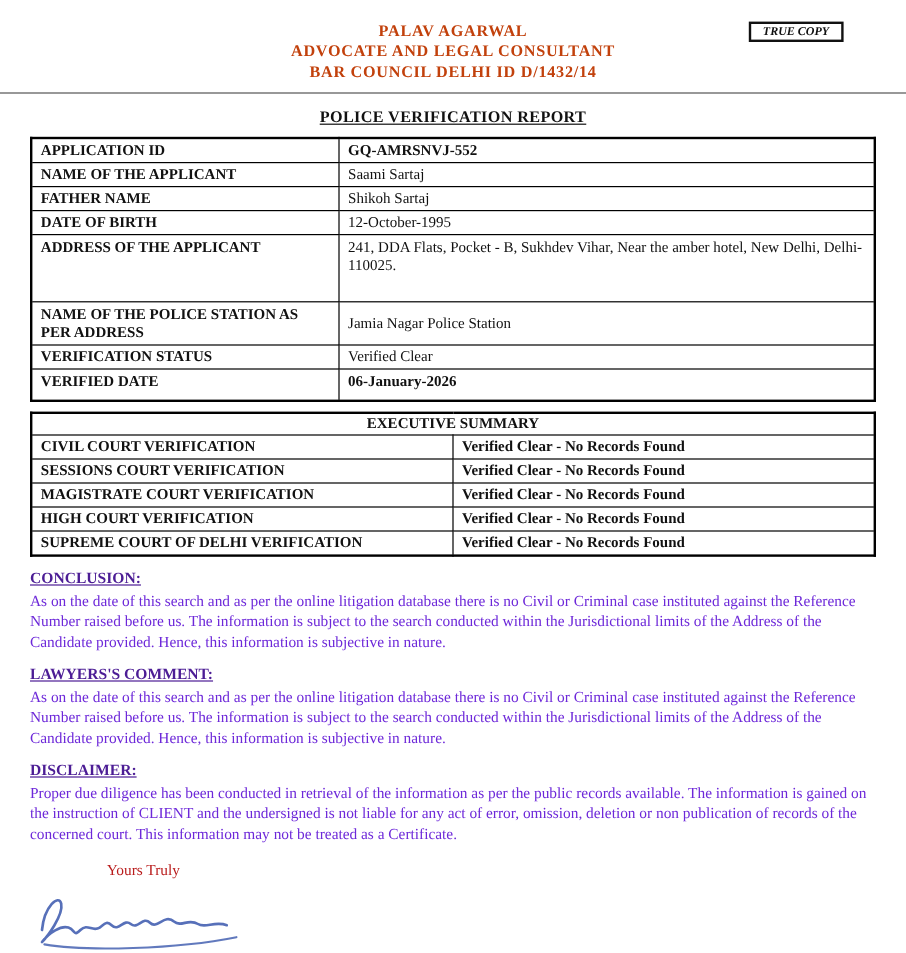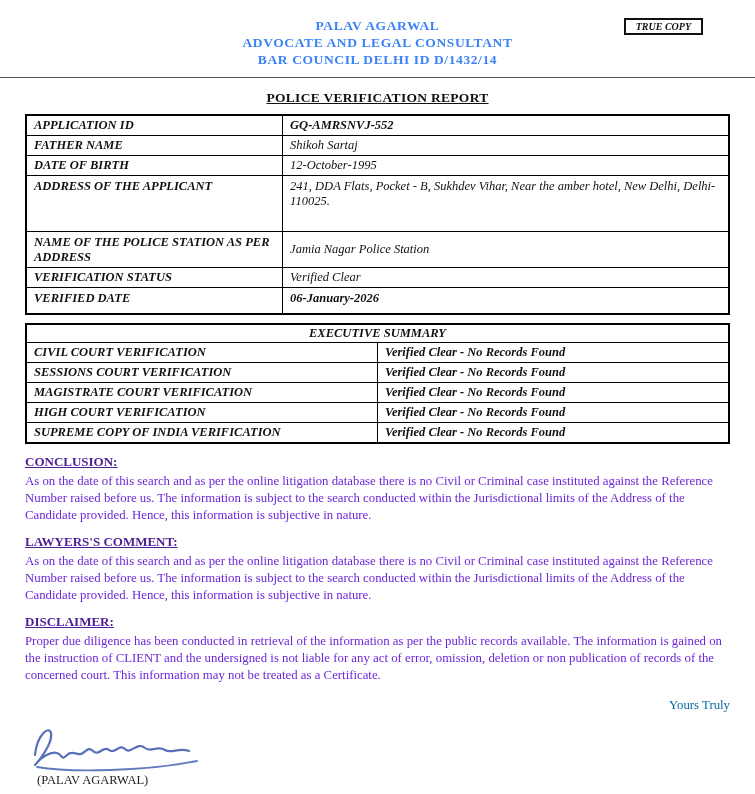--- a/index.html
+++ b/index.html
@@ -4,55 +4,55 @@
 <style>
   * { margin:0; padding:0; box-sizing:border-box; }
   html,body { background:#ffffff; }
   .page {
     width:755px; height:794px; position:relative; overflow:hidden;
     background:#ffffff; color:#1a1a1a;
     font-family:"Liberation Serif", serif;
   }
   
   .letterhead { text-align:center; padding-top:17px; }
-  .lh-line { font-weight:bold; font-size:13.5px; line-height:17px; letter-spacing:0.6px; color:#3b82f6; }
+  .lh-line { font-weight:bold; font-size:13.5px; line-height:17px; letter-spacing:0.6px; color:#c2410c; }
   .true-copy {
     position:absolute; top:18px; right:52px;
     border:2px solid #111; padding:1px 10px;
     font-weight:bold; font-style:italic; font-size:10px; color:#111;
     background:#fff;
   }
   .rule { border:none; border-top:1.3px solid #555; margin-top:9px; width:100%; }
   .report-title {
     text-align:center; font-weight:bold; font-size:13.5px; letter-spacing:0.3px;
     text-decoration:underline; margin:12px 0 8px; color:#111;
   }
   .content { margin:0 25px; }
   
-  table { width:100%; border-collapse:collapse; table-layout:fixed;font-style:italic; }
+  table { width:100%; border-collapse:collapse; table-layout:fixed; }
   .main-table, .exec-table { border:2px solid #000; }
   td { border:1px solid #000; font-size:12.5px; padding:2px 7px; vertical-align:middle; color:#111; overflow:hidden; }
   td.lbl { width:36.5%; font-weight:bold; }
   td.val { font-weight:normal; }
   td.val.strong { font-weight:bold; }
   tr.r-def td { height:20px; }
   tr.r-tall td { height:56px; vertical-align:top; padding-top:3px; }
   tr.r-mid td { height:36px; }
   tr.r-vd td { height:26px; vertical-align:top; padding-top:3px; }
   .exec-table { margin-top:8px; }
   .exec-head { text-align:center; font-weight:bold; height:17px; padding:1px 4px; }
   tr.r-exec td { height:19px; }
   td.exec-val { text-align:left; font-weight:bold; }
   
   .section { margin-top:10px; }
   .sec-head { font-weight:bold; font-size:13px; text-decoration:underline; color:#4c1d95; margin-bottom:3px; }
   .sec-body { font-size:12.8px; line-height:17px; color:#6d28d9; }
   
   .sig-block { margin:14px 0 0 0; }
-  .yours-truly { font-size:12.8px; margin-left:39px; color:#0369a1;text-align:right; }
+  .yours-truly { font-size:12.8px; margin-left:64px; color:#b91c1c; }
   .sig-art { margin:8px 0 0 2px; }
   .sig-name { font-size:12.5px; margin-left:12px; color:#222; }
   svg.signature { display:block; }
 </style>
 </head>
 <body>
 
 <div class="page">
 
   <div class="true-copy">TRUE COPY</div>
@@ -67,20 +67,24 @@
 
   <div class="report-title">POLICE VERIFICATION REPORT</div>
 
   <div class="content">
 
     <table class="main-table">
       <tbody>
         <tr class="r-def">
           <td class="lbl">APPLICATION ID</td>
           <td class="val strong">GQ-AMRSNVJ-552</td>
+        </tr>
+        <tr class="r-def">
+          <td class="lbl">NAME OF THE APPLICANT</td>
+          <td class="val">Saami Sartaj</td>
         </tr>
         <tr class="r-def">
           <td class="lbl">FATHER NAME</td>
           <td class="val">Shikoh Sartaj</td>
         </tr>
         <tr class="r-def">
           <td class="lbl">DATE OF BIRTH</td>
           <td class="val">12-October-1995</td>
         </tr>
         <tr class="r-tall">
@@ -117,21 +121,21 @@
         </tr>
         <tr class="r-exec">
           <td class="lbl" style="width:50%">MAGISTRATE COURT VERIFICATION</td>
           <td class="exec-val">Verified Clear - No Records Found</td>
         </tr>
         <tr class="r-exec">
           <td class="lbl" style="width:50%">HIGH COURT VERIFICATION</td>
           <td class="exec-val">Verified Clear - No Records Found</td>
         </tr>
         <tr class="r-exec">
-          <td class="lbl" style="width:50%">SUPREME COPY OF INDIA VERIFICATION</td>
+          <td class="lbl" style="width:50%">SUPREME COURT OF DELHI VERIFICATION</td>
           <td class="exec-val">Verified Clear - No Records Found</td>
         </tr>
       </tbody>
     </table>
 
     <div class="section">
       <div class="sec-head">CONCLUSION:</div>
       <p class="sec-body">As on the date of this search and as per the online litigation database there is no Civil or Criminal case instituted against the Reference Number raised before us. The information is subject to the search conducted within the Jurisdictional limits of the Address of the Candidate provided. Hence, this information is subjective in nature.</p>
     </div>
 

